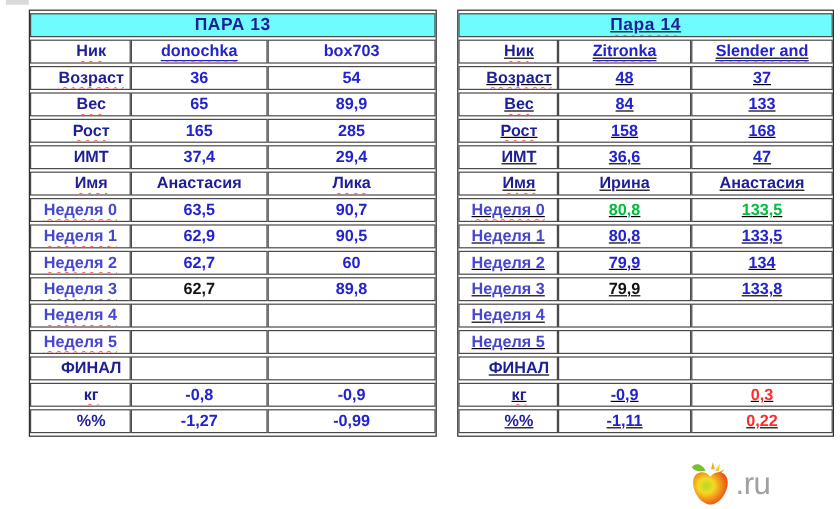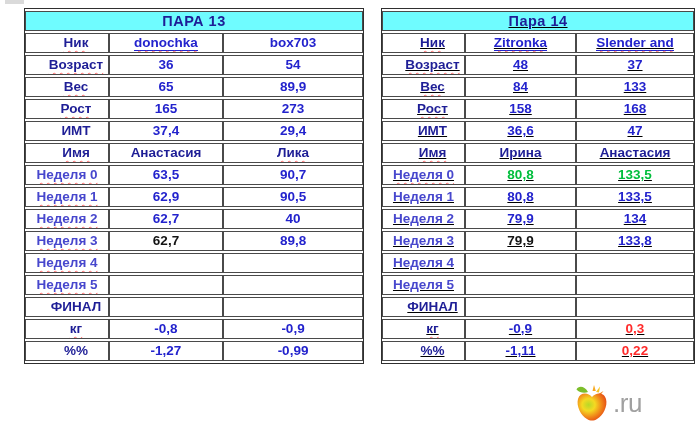--- a/index.html
+++ b/index.html
@@ -83,21 +83,21 @@
           <td><span class="value">54</span></td>
         </tr>
         <tr>
           <td><span class="cat sq">Вес</span></td>
           <td><span class="value">65</span></td>
           <td><span class="value">89,9</span></td>
         </tr>
         <tr>
           <td><span class="cat sq">Рост</span></td>
           <td><span class="value">165</span></td>
-          <td><span class="value">273</span></td>
+          <td><span class="value">285</span></td>
         </tr>
         <tr>
           <td><span class="cat">ИМТ</span></td>
           <td><span class="value">37,4</span></td>
           <td><span class="value">29,4</span></td>
         </tr>
         <tr>
           <td><span class="cat sq">Имя</span></td>
           <td><span class="name">Анастасия</span></td>
           <td><span class="name sq">Лика</span></td>
@@ -108,21 +108,21 @@
           <td><span class="value">90,7</span></td>
         </tr>
         <tr>
           <td><span class="week sq">Неделя 1</span></td>
           <td><span class="value">62,9</span></td>
           <td><span class="value">90,5</span></td>
         </tr>
         <tr>
           <td><span class="week sq">Неделя 2</span></td>
           <td><span class="value">62,7</span></td>
-          <td><span class="value">40</span></td>
+          <td><span class="value">60</span></td>
         </tr>
         <tr>
           <td><span class="week sq">Неделя 3</span></td>
           <td><span class="black">62,7</span></td>
           <td><span class="value">89,8</span></td>
         </tr>
         <tr>
           <td><span class="week sq">Неделя 4</span></td>
           <td></td>
           <td></td>

